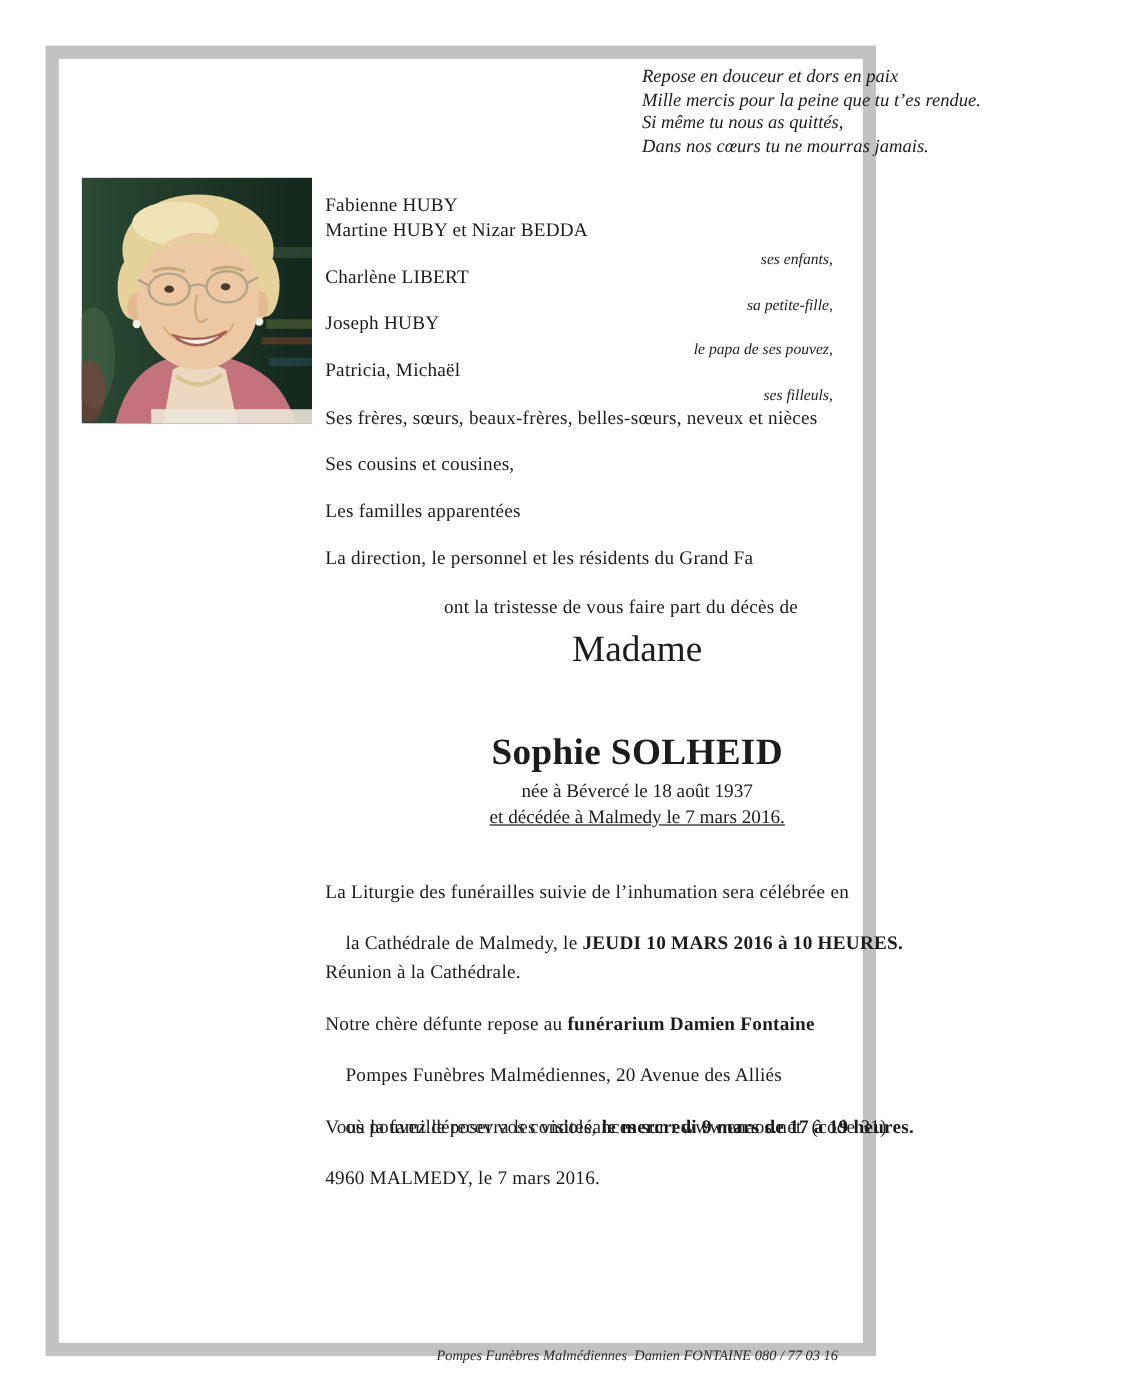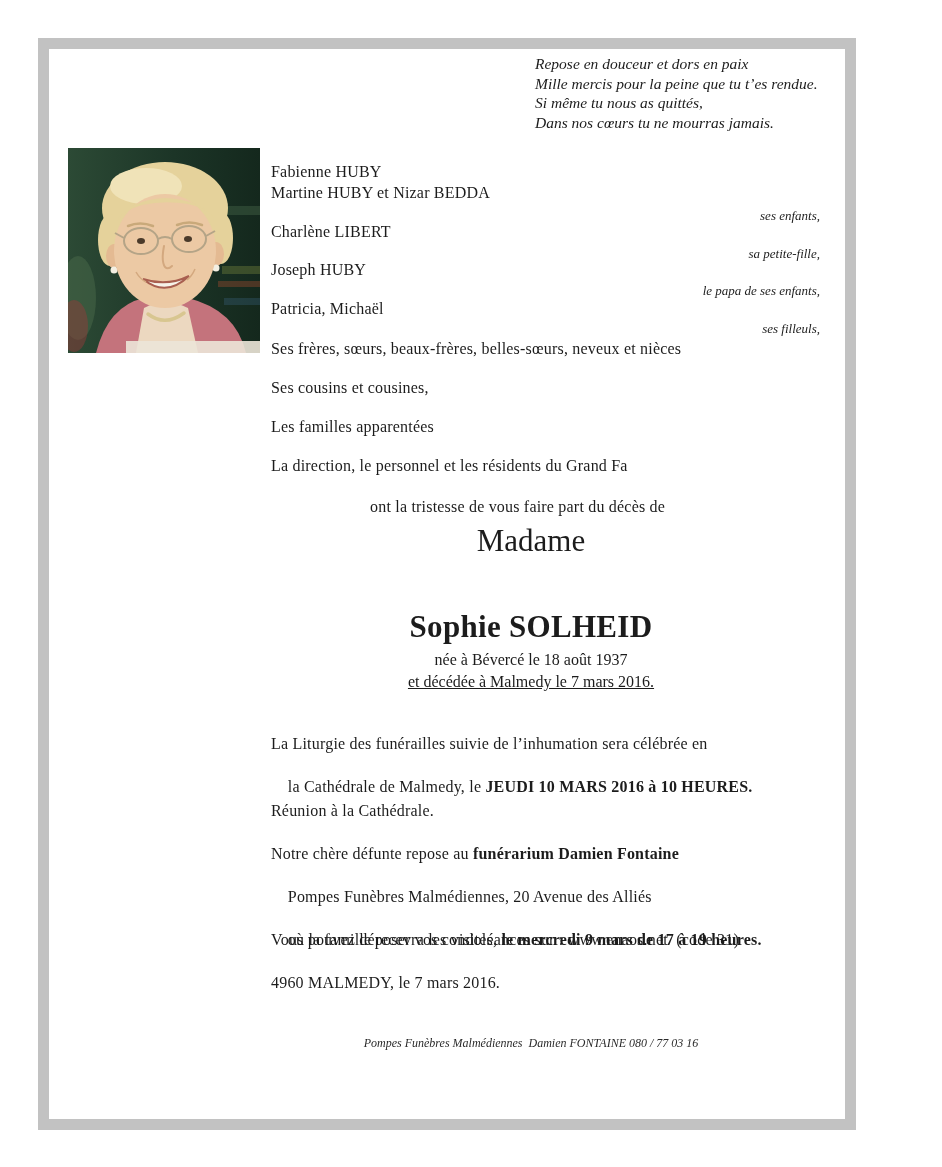--- a/index.html
+++ b/index.html
@@ -1,20 +1,20 @@
 <!DOCTYPE html>
 <html><head>
 <meta charset="utf-8">
 <style>
   * { margin:0; padding:0; box-sizing:border-box; }
   html,body { width:942px; height:1167px; background:#ffffff; overflow:hidden; }
   body { position:relative; font-family:"Liberation Serif","DejaVu Serif",serif; color:#1c1c1c; }
 
   .sheet {
-    position:absolute; left:38px; top:38px; width:818px; height:1092px;
+    position:absolute; left:38px; top:38px; width:692px; height:1092px;
     border:11px solid #c2c2c2; background:#ffffff;
   }
 
   
   .epigraph {
     position:absolute; left:486px; top:5px;
     font-style:italic; font-size:15.5px; line-height:19.5px;
     white-space:nowrap;
   }
 
@@ -61,21 +61,21 @@
     line-height:21.5px; letter-spacing:0.2px; white-space:pre-wrap;
   }
   .t-liturgy     { top:684px; }
   .t-meeting     { top:751px; }
   .t-repose      { top:794px; }
   .t-condolences { top:880px; }
   .t-dateline    { top:923px; }
   .bold { font-weight:bold; }
 
   .footer-line {
-    position:absolute; left:222px; top:986px; width:520px; text-align:center;
+    position:absolute; left:222px; top:1072px; width:520px; text-align:center;
     font-style:italic; font-size:12px; line-height:16px; color:#2a2a2a;
     white-space:pre-wrap;
   }
 </style>
 </head>
 <body>
 
 <div class="sheet">
 
   <div class="epigraph">
@@ -144,21 +144,21 @@
   </div>
 
   <div class="line t-fabienne">Fabienne HUBY</div>
   <div class="line t-martine">Martine HUBY et Nizar BEDDA</div>
   <div class="label t-enfants">ses enfants,</div>
 
   <div class="line t-charlene">Charlène LIBERT</div>
   <div class="label t-petite">sa petite-fille,</div>
 
   <div class="line t-joseph">Joseph HUBY</div>
-  <div class="label t-papa">le papa de ses enfants,</div>
+  <div class="label t-papa">le papa de ses pouvez,</div>
 
   <div class="line t-patricia">Patricia, Michaël</div>
   <div class="label t-filleuls">ses filleuls,</div>
 
   <div class="line t-freres">Ses frères, sœurs, beaux-frères, belles-sœurs, neveux et nièces</div>
   <div class="line t-cousins">Ses cousins et cousines,</div>
   <div class="line t-familles">Les familles apparentées</div>
   <div class="line t-direction">La direction, le personnel et les résidents du Grand Fa</div>
   <div class="line t-intro">ont la tristesse de vous faire part du décès de</div>
 

